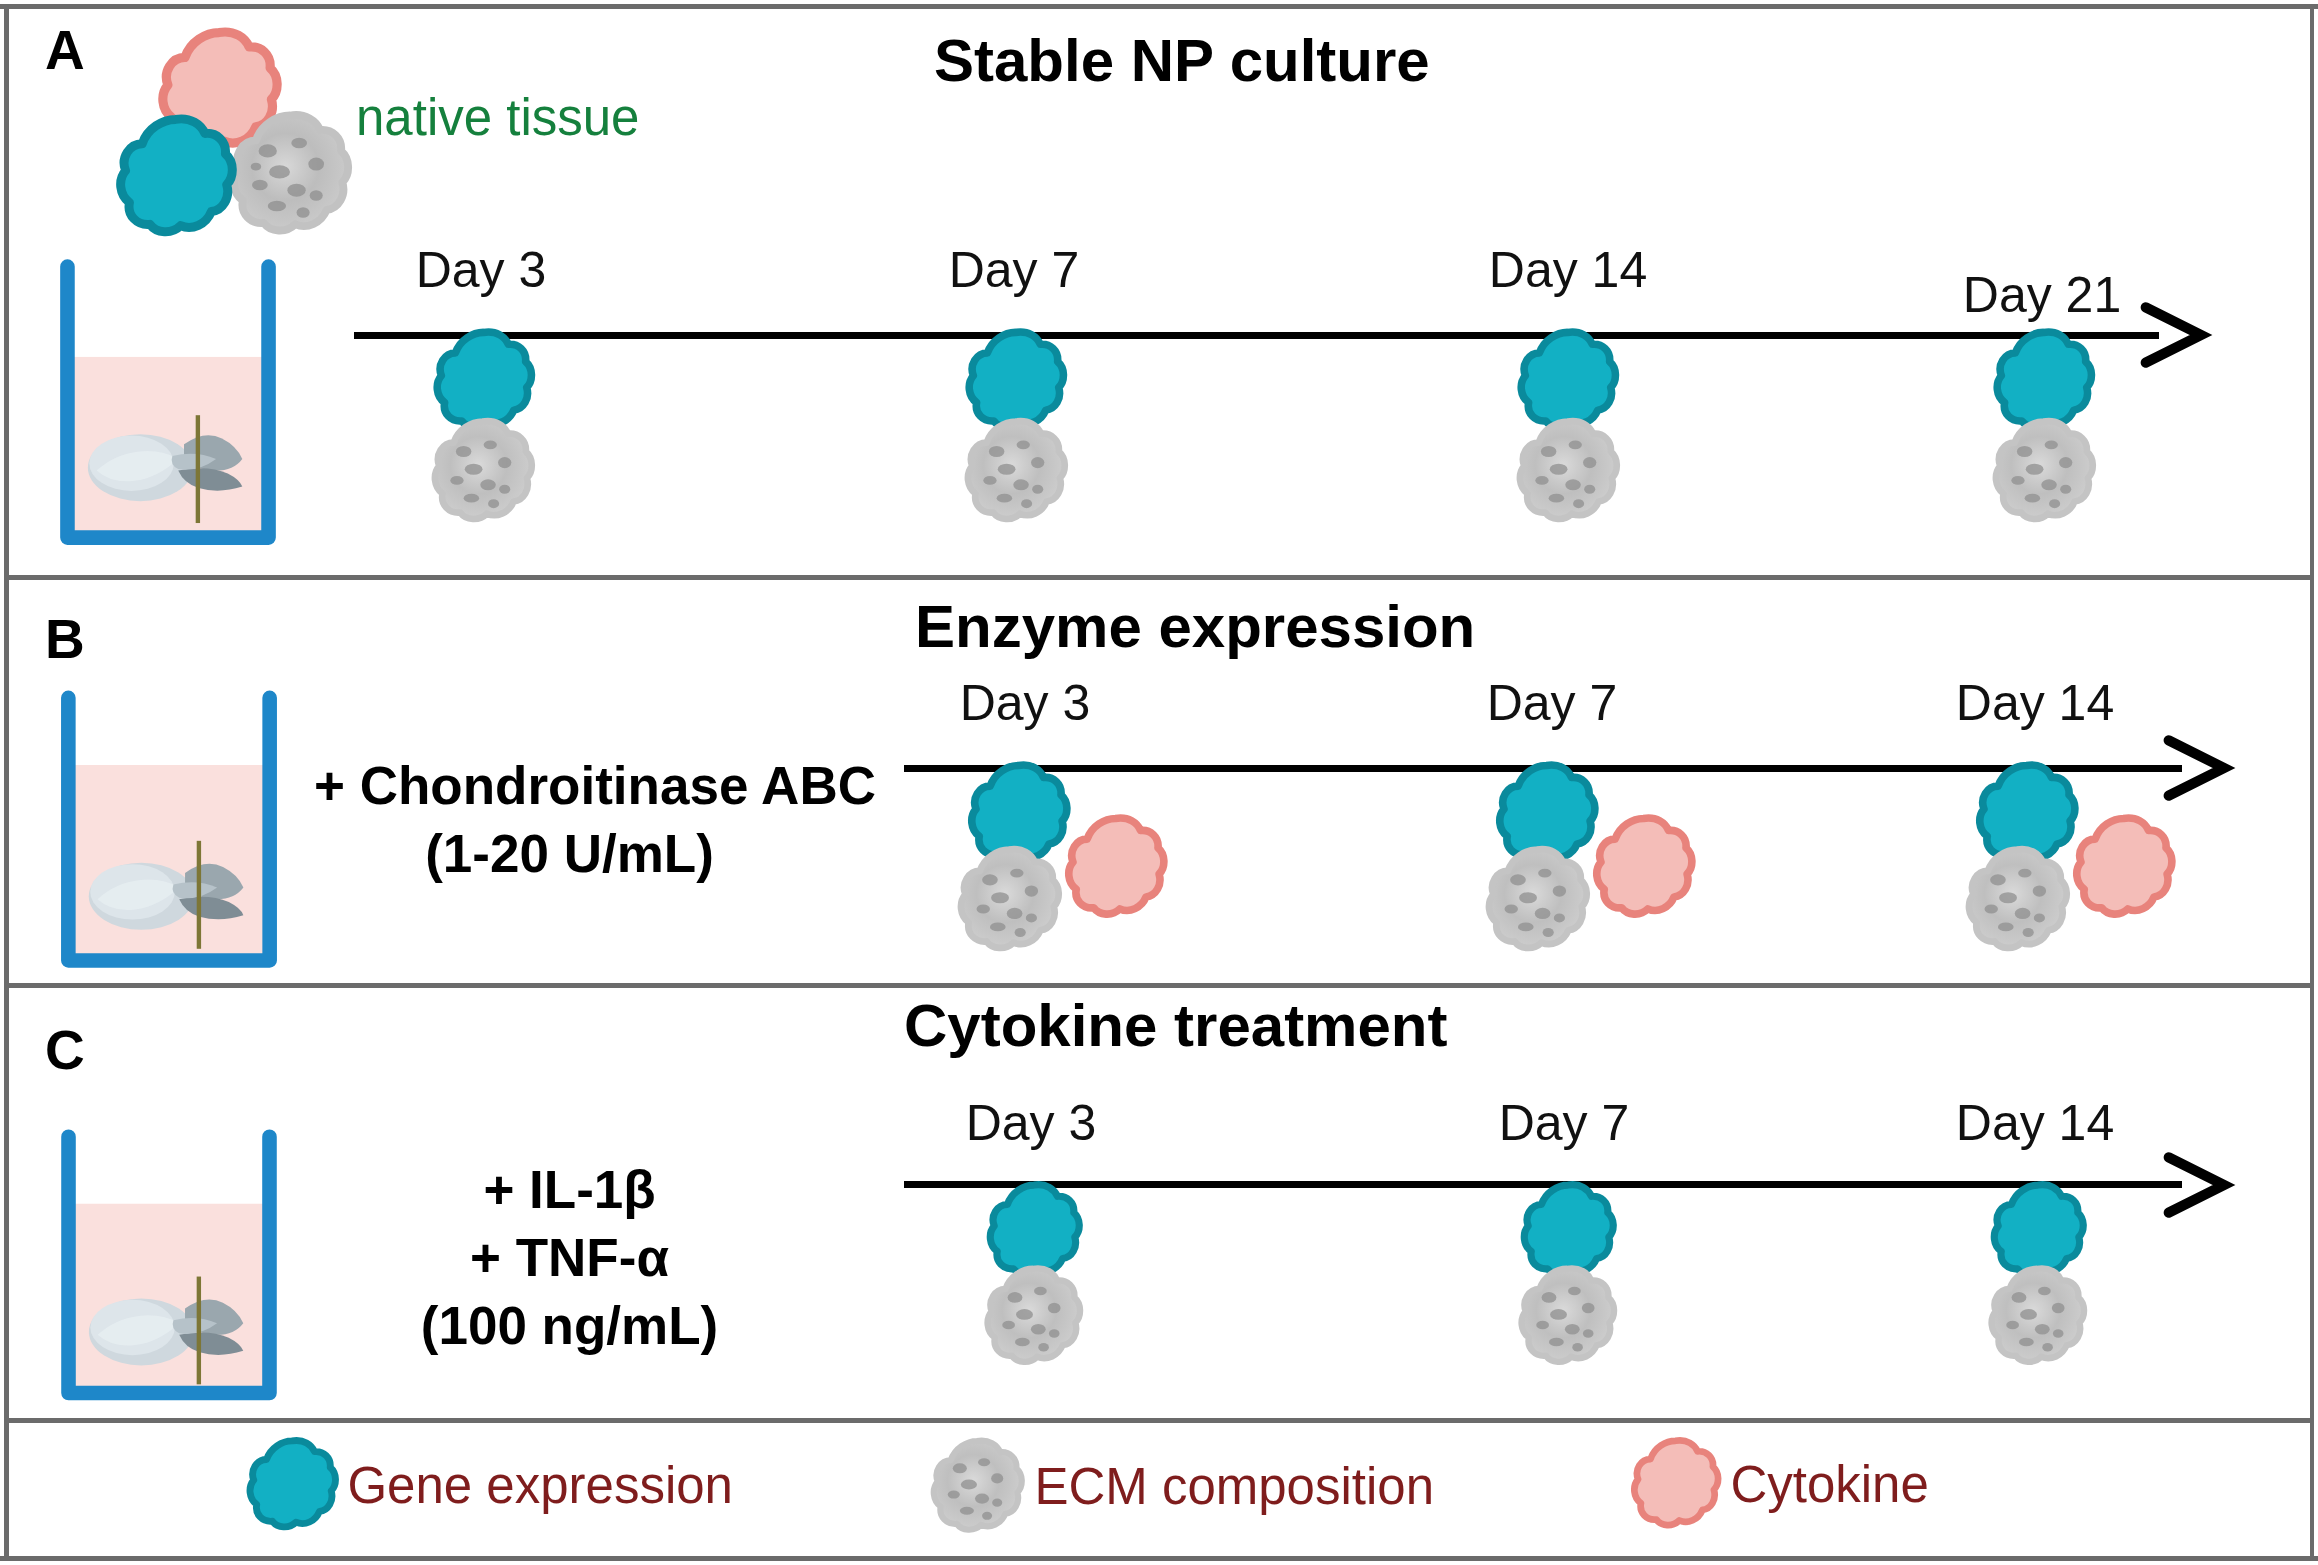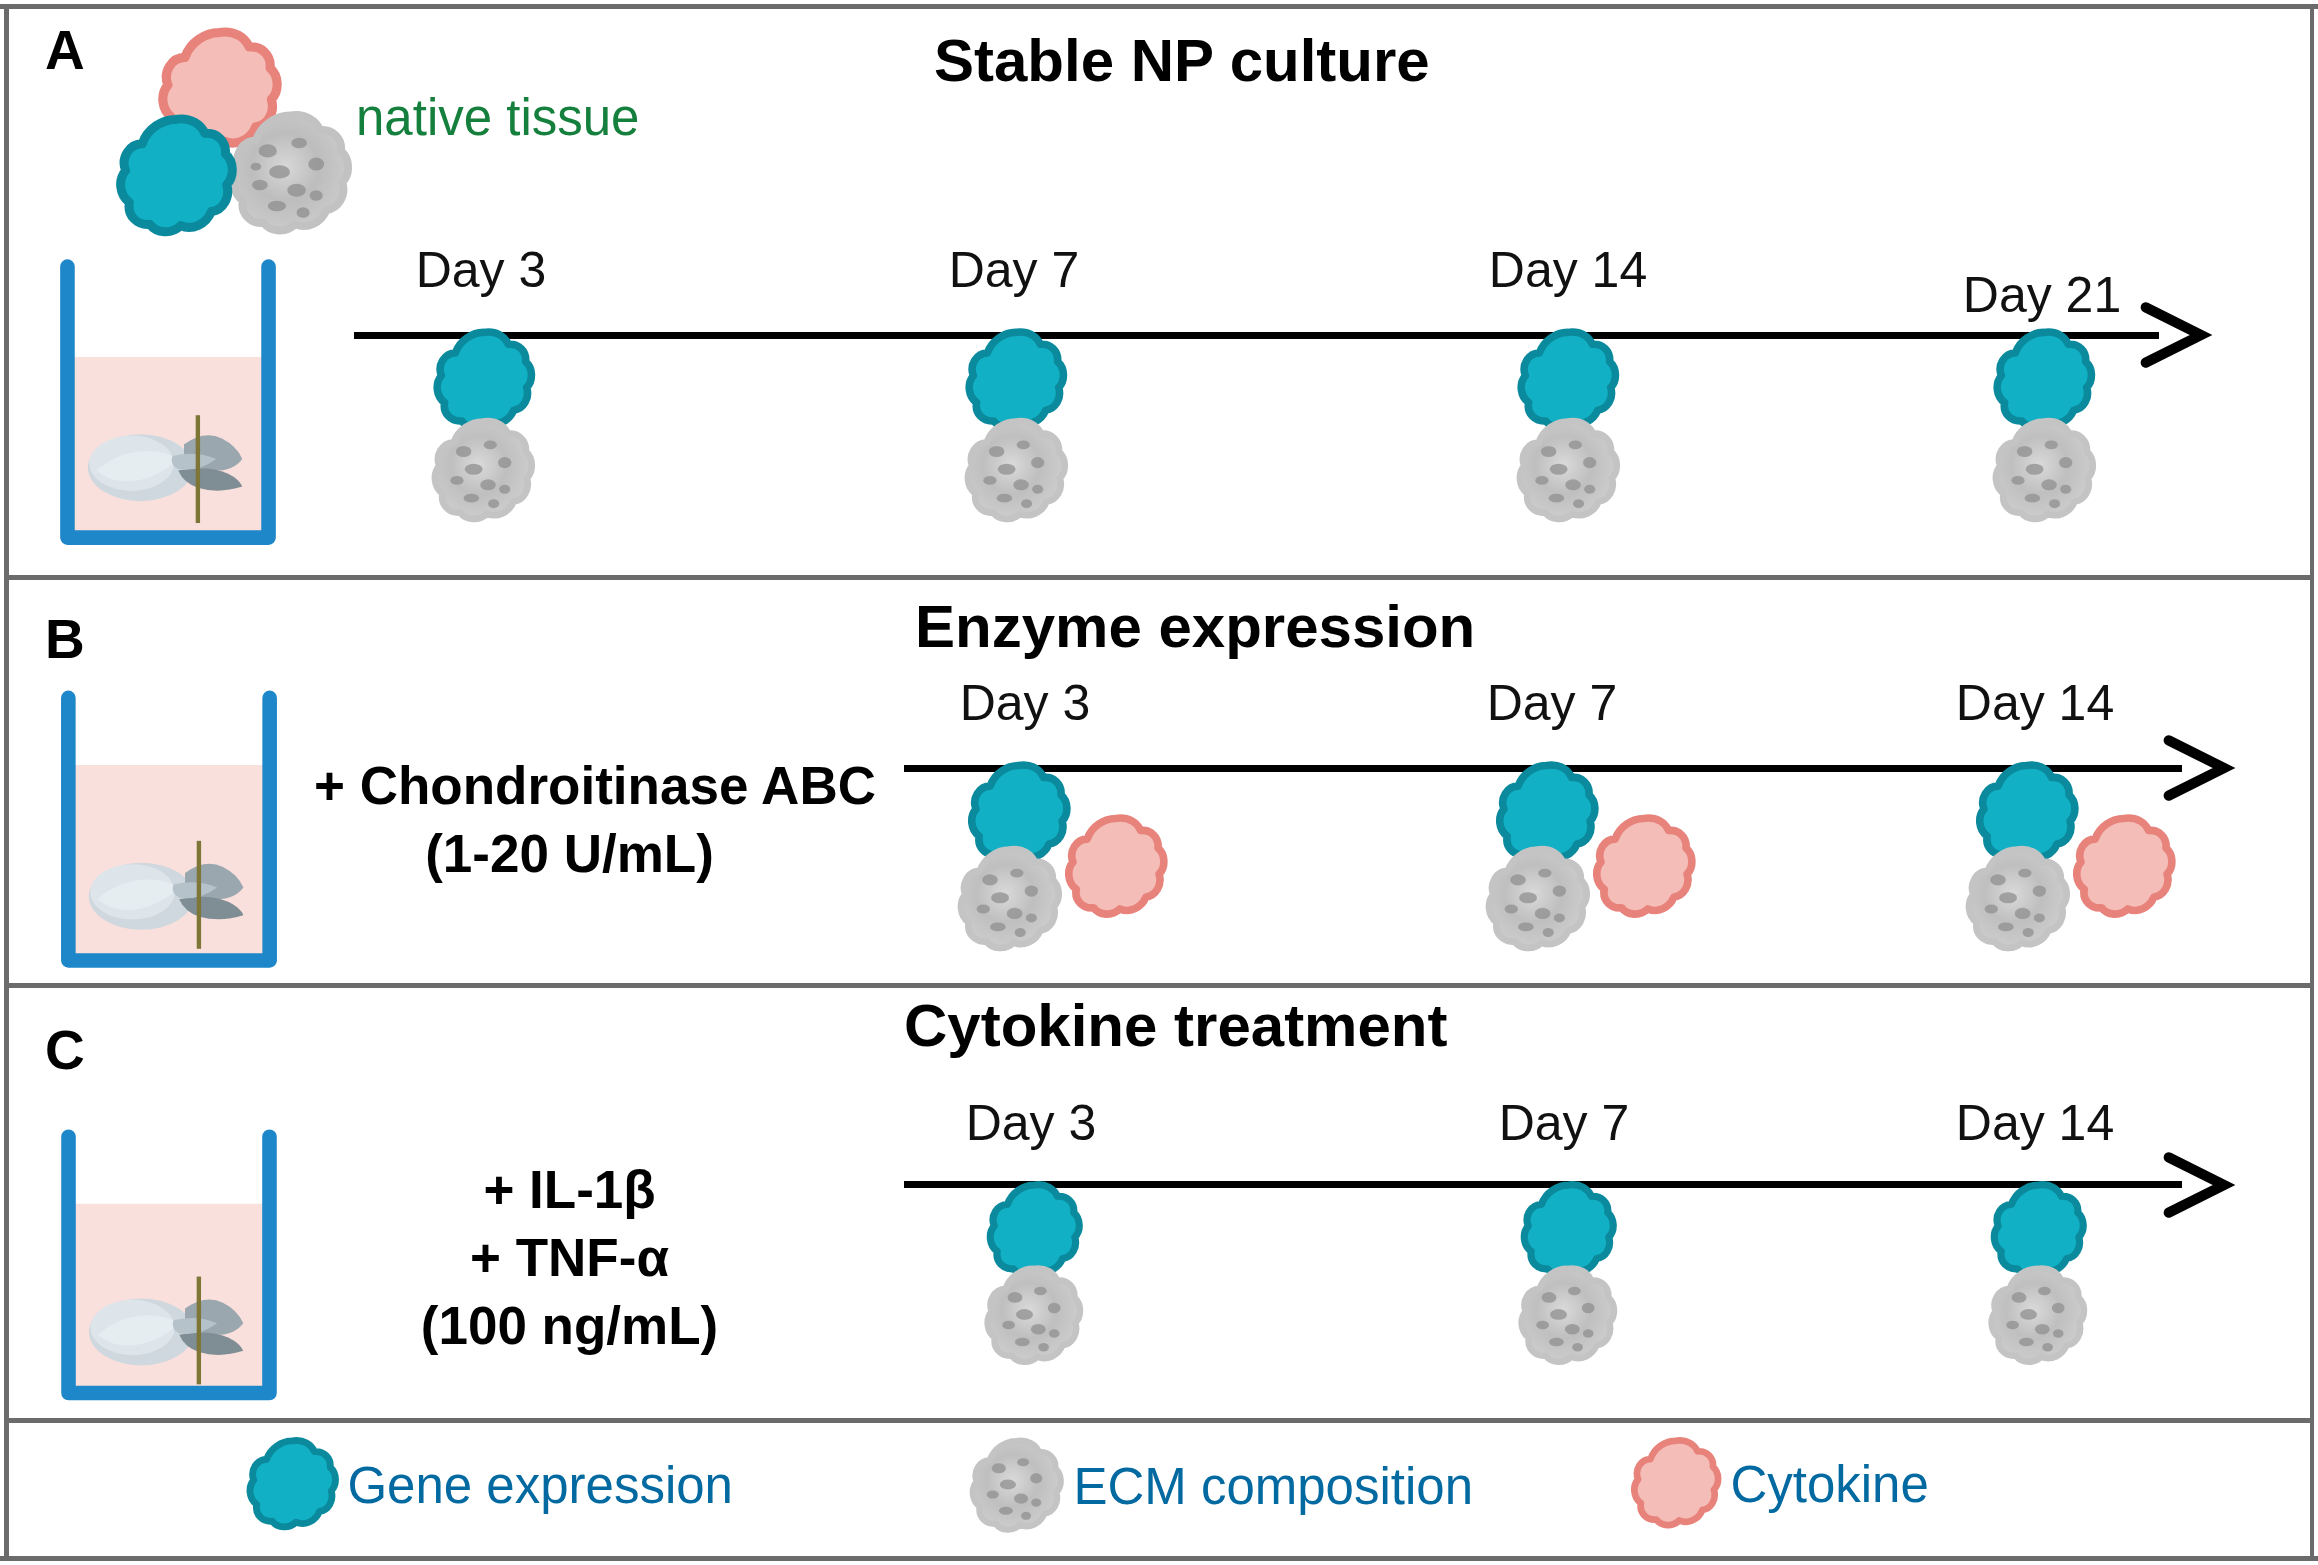--- a/index.html
+++ b/index.html
@@ -99,21 +99,21 @@
   }
   .legend-item {
     position: absolute;
     display: flex;
     align-items: center;
   }
   .legend-text {
     font-family: "Liberation Sans", sans-serif;
     font-weight: normal;
     font-size: 51px;
-    color: #0369a1;
+    color: #7f1d1d;
     white-space: nowrap;
     margin-left: 4.4px;
   }
 </style>
 </head>
 <body>
 
 <div id="figure">
 
   <div class="frame-border" style="left:0;top:4.4px;width:2319px;height:5.1px;"></div>
@@ -600,21 +600,21 @@
         <svg viewBox="0 0 100 100" width="102" height="98">
           <path d="M50 5 C62 3 70 9 73 16 C82 15 90 22 89 32 C96 38 96 50 90 56
                    C93 66 87 76 78 77 C74 87 63 92 54 88 C47 95 35 94 30 87
                    C20 88 12 80 14 70 C6 64 5 52 11 45 C7 35 14 24 24 24
                    C28 12 40 5 50 5 Z" fill="#12b0c4" stroke="#0a8a9c" stroke-width="7" stroke-linejoin="round"></path>
         </svg>
       </span>
       <span class="legend-text">Gene expression</span>
     </div>
 
-    <div class="legend-item" style="left:963px;top:13px;">
+    <div class="legend-item" style="left:924px;top:13px;">
       <span class="blob" style="position:relative;width:106px;height:101px;display:inline-block;">
         <svg viewBox="0 0 100 100" width="106" height="101">
           <defs>
             <radialGradient id="ecmLeg" cx="45%" cy="45%" r="65%">
               <stop offset="0%" stop-color="#dadada"></stop>
                 <stop offset="45%" stop-color="#bfbfbf"></stop>
               <stop offset="100%" stop-color="#d2d2d2"></stop>
             </radialGradient>
           </defs>
           <path d="M50 5 C62 3 70 9 73 16 C82 15 90 22 89 32 C96 38 96 50 90 56

